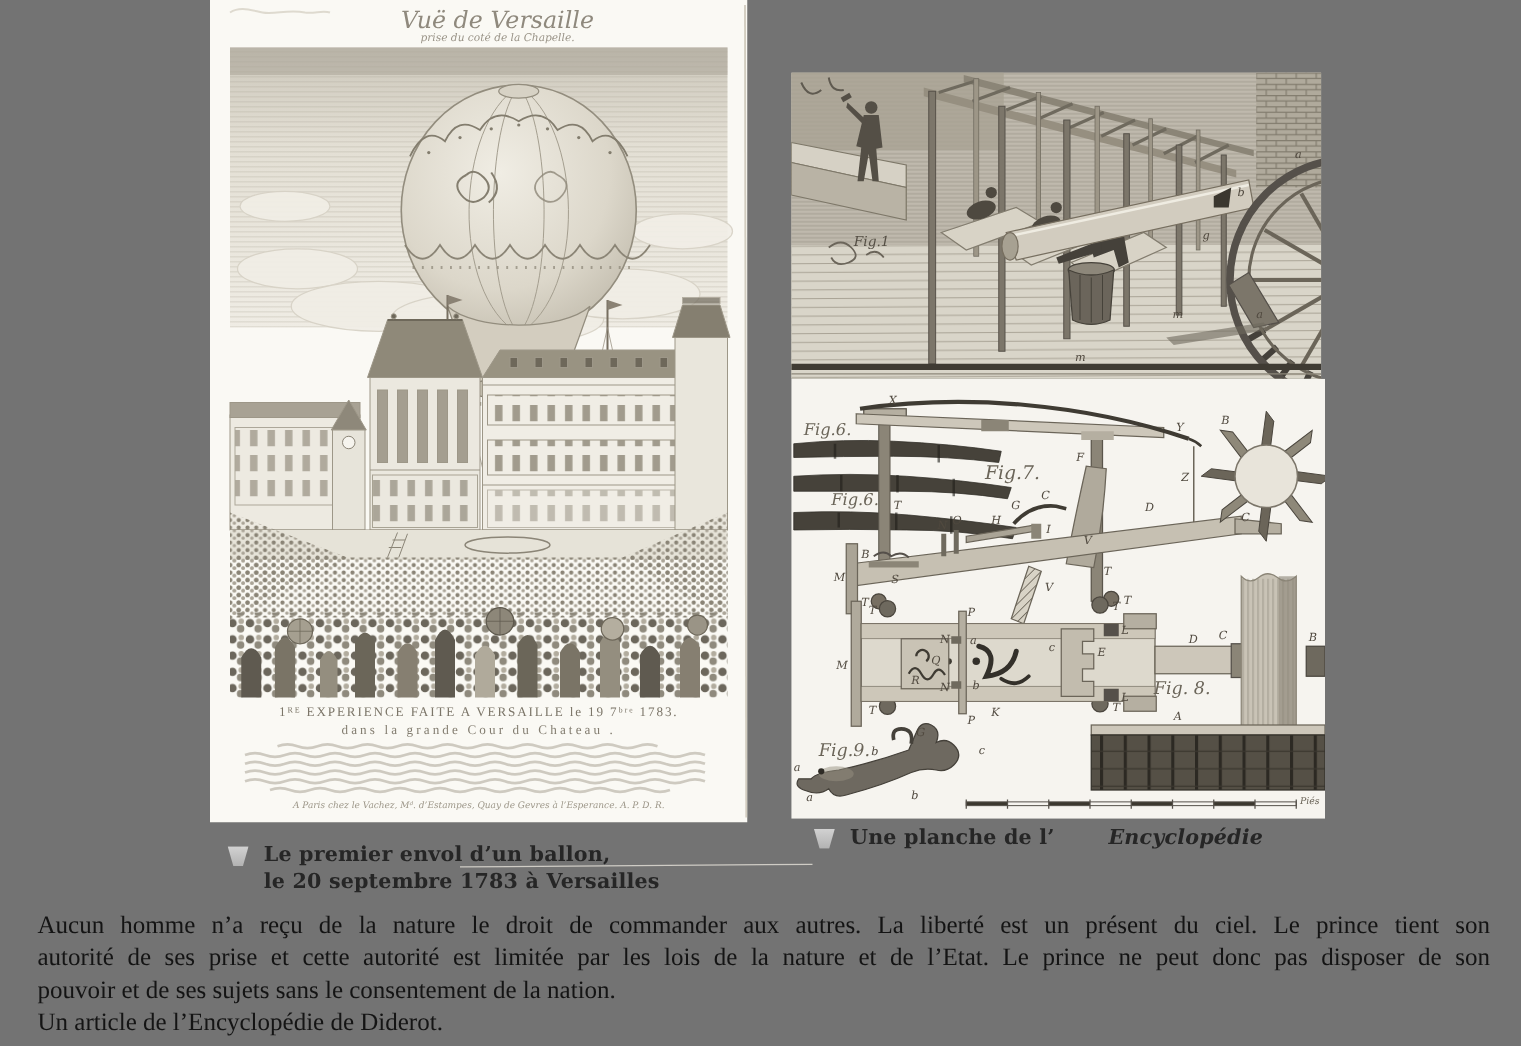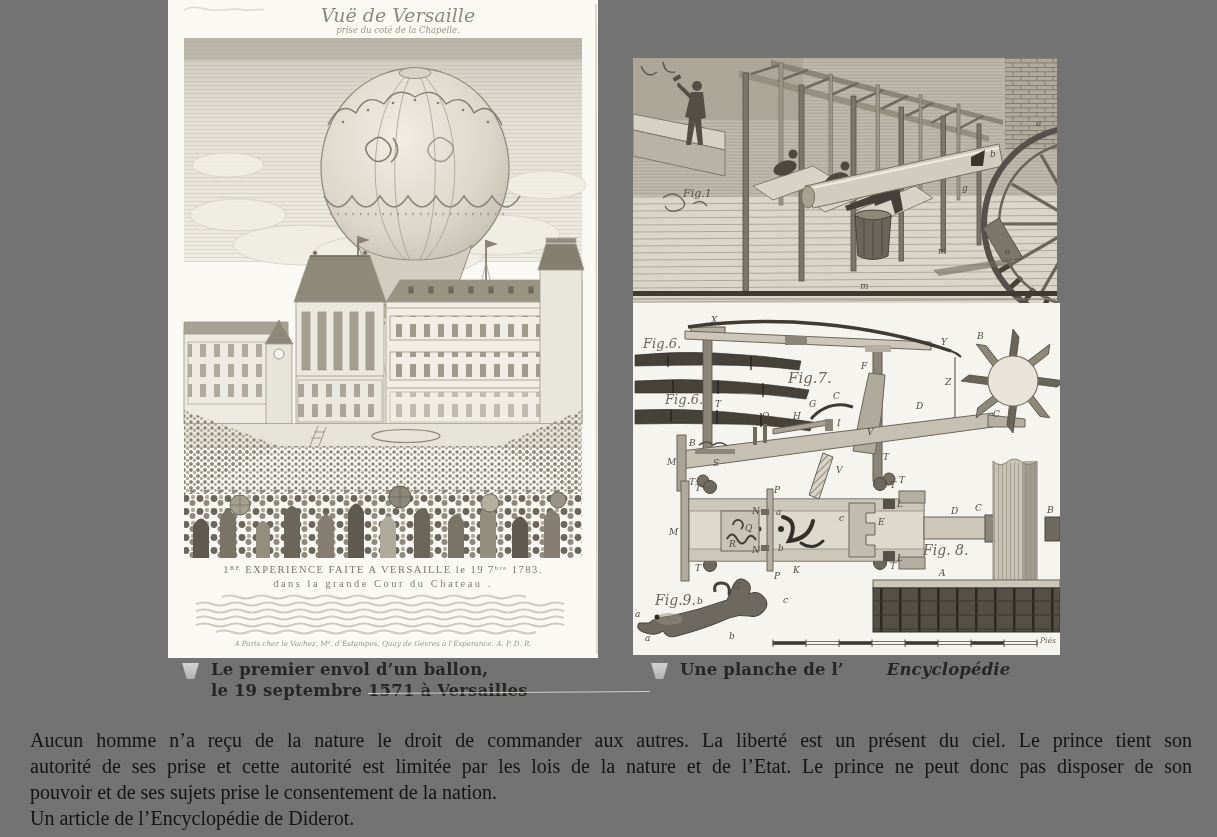--- a/index.html
+++ b/index.html
@@ -565,37 +565,37 @@
         <line x1="272" y1="336.5" x2="272" y2="344"></line>
           <line x1="305" y1="336.5" x2="305" y2="344"></line>
         <line x1="338" y1="336.5" x2="338" y2="344"></line>
           <line x1="371" y1="336.5" x2="371" y2="344"></line>
         <line x1="404" y1="336.5" x2="404" y2="344"></line>
       </g>
     </g>
     <text x="407" y="340" font-size="7.5" class="eng-script" fill="#6b6559">Piés</text>
   </svg>
 
-  <div class="caption" style="left:181px;top:659px">
+  <div class="caption" style="left:181px;top:673px">
     <div class="cap-marker"></div>
     <div class="cap-text">
       <div>Le premier envol d’un ballon,</div>
-      <div>le 19 septembre 1571 à Versailles</div>
+      <div>le 20 septembre 1783 à Versailles</div>
     </div>
   </div>
 
   <div class="caption" style="left:650px;top:659px">
     <div class="cap-marker"></div>
     <div class="cap-text">
       <div><span>Une planche de l’</span><span class="ital">Encyclopédie</span></div>
     </div>
   </div>
 
   <div class="scan-line" style="left:368px;top:692px;width:282px;transform:rotate(-0.4deg)"></div>
 
   <div class="quote">
     <div class="jline">Aucun homme n’a reçu de la nature le droit de commander aux autres. La liberté est un présent du ciel. Le prince tient son</div>
     <div class="jline">autorité de ses prise et cette autorité est limitée par les lois de la nature et de l’Etat. Le prince ne peut donc pas disposer de son</div>
-    <div class="lline">pouvoir et de ses sujets prise le consentement de la nation.</div>
+    <div class="lline">pouvoir et de ses sujets sans le consentement de la nation.</div>
     <div class="lline">Un article de l’Encyclopédie de Diderot.</div>
   </div>
 
 </div>
 
 </body></html>

